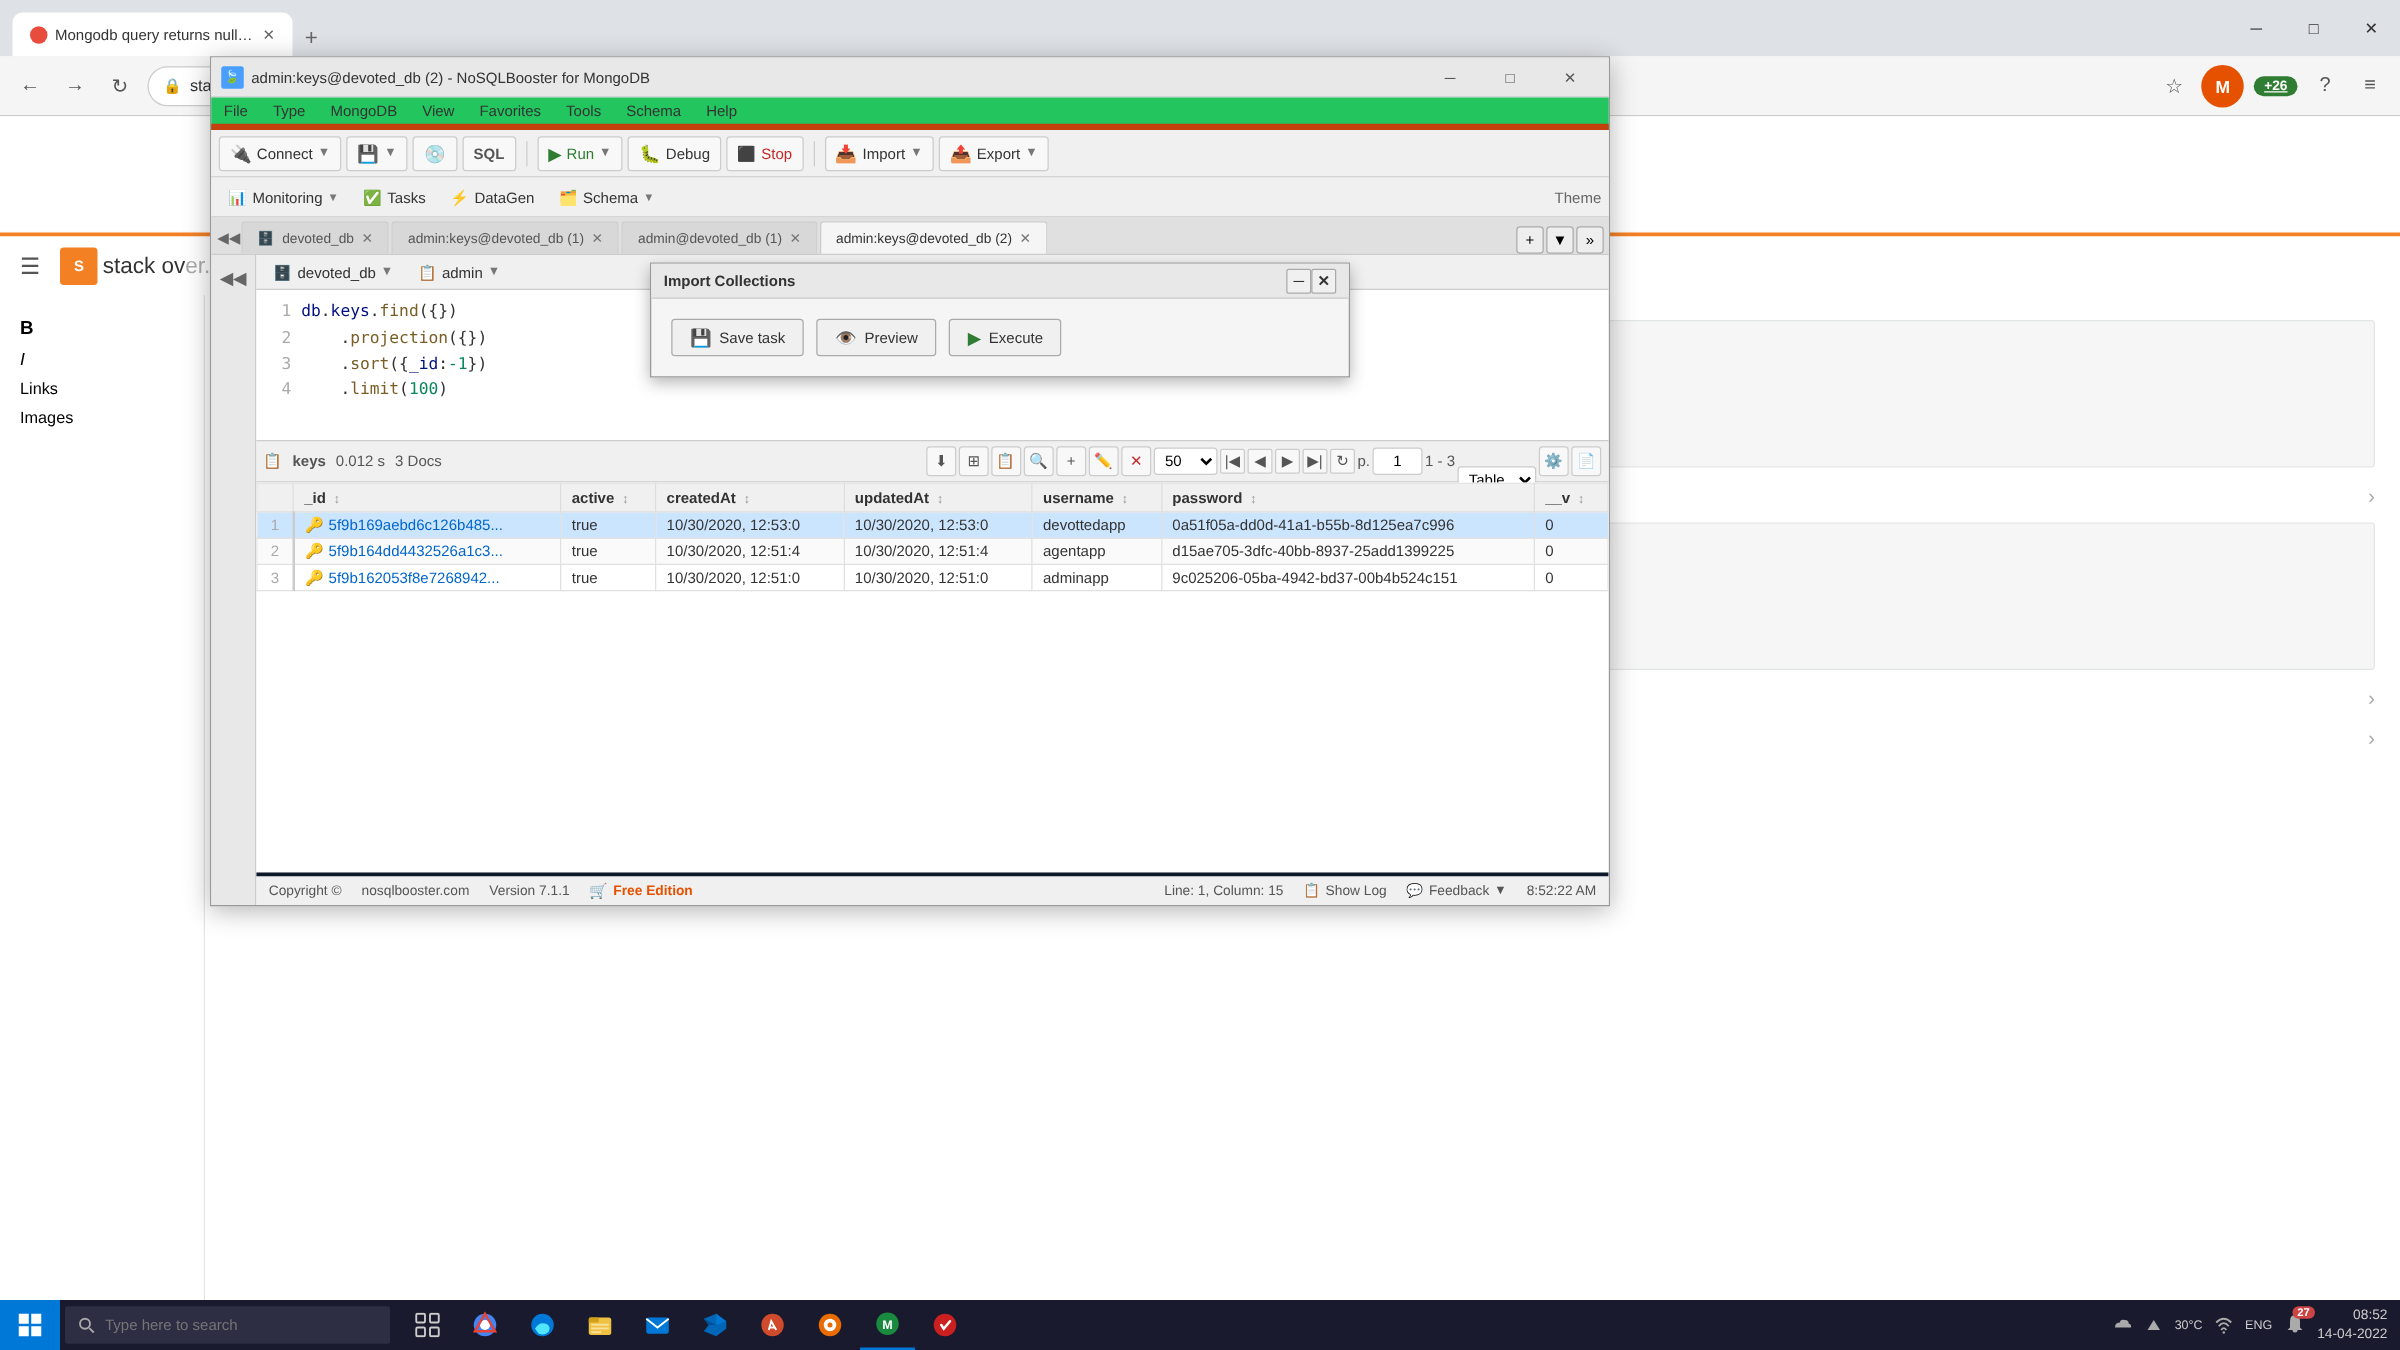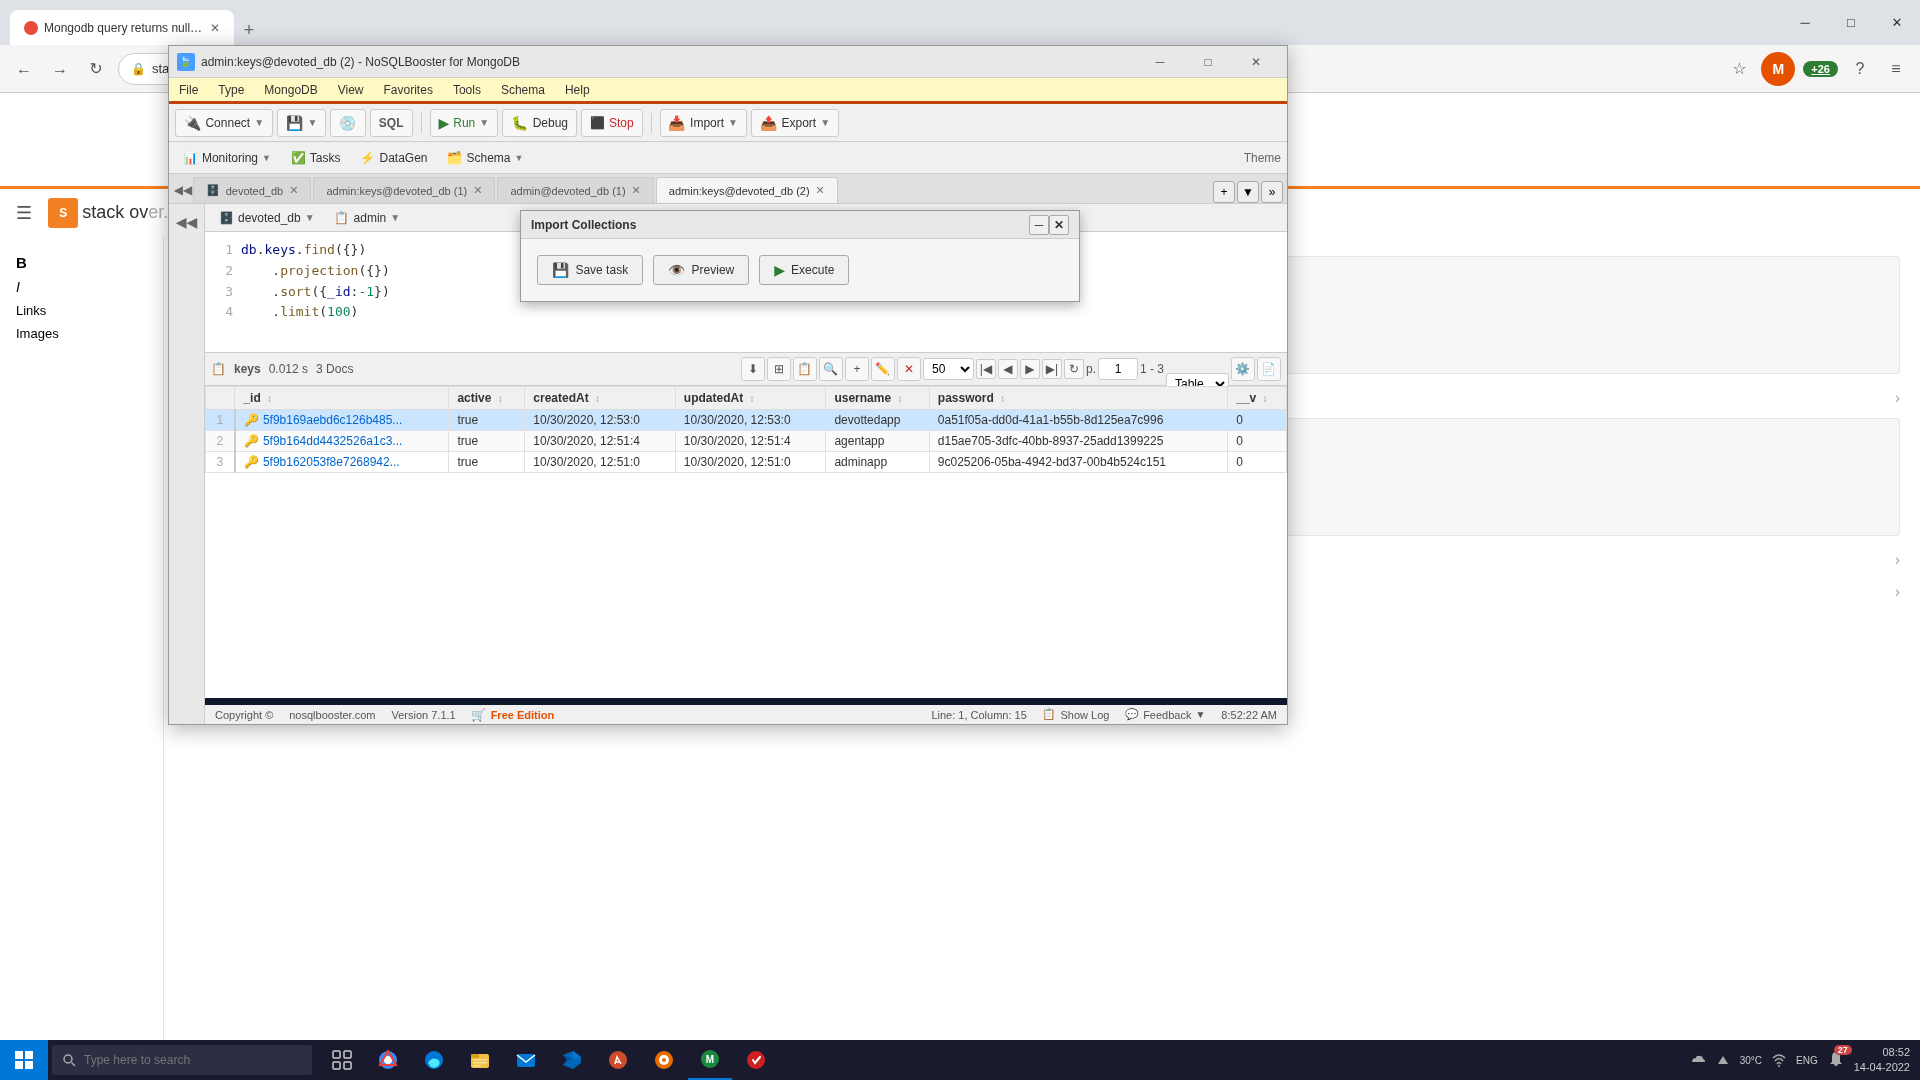--- a/index.html
+++ b/index.html
@@ -42,21 +42,21 @@
 
     
     .nsb-window { position: absolute; top: 45px; left: 168px; width: 1120px; height: 680px; background: #f5f5f5; border: 1px solid #999; box-shadow: 0 4px 20px rgba(0,0,0,0.3); display: flex; flex-direction: column; z-index: 100; }
     .nsb-titlebar { height: 32px; background: #e8e8e8; display: flex; align-items: center; padding: 0 8px; gap: 6px; border-bottom: 1px solid #ccc; }
     .nsb-titlebar-icon { width: 18px; height: 18px; background: #4a9eff; border-radius: 2px; display: flex; align-items: center; justify-content: center; font-size: 10px; color: white; }
     .nsb-titlebar-title { flex: 1; font-size: 12px; color: #333; }
     .nsb-titlebar-btns { display: flex; gap: 2px; }
     .nsb-titlebar-btn { width: 46px; height: 32px; display: flex; align-items: center; justify-content: center; cursor: pointer; font-size: 12px; color: #555; }
 
     
-    .nsb-menu { height: 26px; background: #fef9c3; display: flex; align-items: center; border-bottom: 3px solid #c2410c; }
+    .nsb-menu { height: 26px; background: #22c55e; display: flex; align-items: center; border-bottom: 5px solid #c2410c; }
     .nsb-menu-item { padding: 4px 10px; font-size: 12px; color: #333; cursor: pointer; height: 100%; display: flex; align-items: center; }
 
     
     .nsb-toolbar { height: 38px; background: #f0f0f0; display: flex; align-items: center; padding: 0 6px; gap: 4px; border-bottom: 1px solid #ccc; }
     .nsb-tool-btn { height: 28px; display: flex; align-items: center; gap: 4px; padding: 0 8px; font-size: 12px; color: #333; cursor: pointer; border-radius: 3px; }
     .nsb-tool-btn.green { color: #2e7d32; }
     .nsb-tool-btn.red { color: #c62828; }
     .nsb-tool-separator { width: 1px; height: 20px; background: #ccc; margin: 0 4px; }
 
     
@@ -106,21 +106,21 @@
     .nsb-table th { background: #f0f0f0; border: 1px solid #ddd; padding: 4px 8px; text-align: left; font-weight: 600; color: #333; white-space: nowrap; }
     .nsb-table td { border: 1px solid #e0e0e0; padding: 3px 8px; color: #333; white-space: nowrap; }
     .nsb-table tr:nth-child(even) td { background: #fafafa; }
     .nsb-table tr.selected td { background: #cce5ff; }
     .nsb-table .row-num { color: #aaa; text-align: center; border-right: 2px solid #ccc; }
     .nsb-table .id-link { color: #0066cc; text-decoration: none; display: flex; align-items: center; gap: 4px; }
     .key-icon { color: #f0a500; font-size: 12px; }
     .col-sort { font-size: 10px; color: #999; margin-left: 3px; }
 
     
-    .nsb-statusbar { height: 26px; background: #f0f0f0; display: flex; align-items: center; padding: 0 10px; font-size: 11px; color: #555; border-top: 7px solid #0f172a; gap: 16px; }
+    .nsb-statusbar { height: 26px; background: #f0f0f0; display: flex; align-items: center; padding: 0 10px; font-size: 11px; color: #555; border-top: 3px solid #0f172a; gap: 16px; }
     .nsb-statusbar-right { margin-left: auto; display: flex; align-items: center; gap: 16px; }
 
     
     .import-dialog { position: absolute; top: 210px; left: 520px; width: 560px; background: #f5f5f5; border: 1px solid #999; box-shadow: 0 4px 12px rgba(0,0,0,0.3); z-index: 200; }
     .import-dialog-title { height: 28px; background: #e8e8e8; display: flex; align-items: center; padding: 0 10px; font-size: 12px; font-weight: 600; color: #333; border-bottom: 1px solid #ccc; }
     .import-dialog-title-btns { margin-left: auto; display: flex; }
     .import-dialog-btn-small { width: 20px; height: 20px; display: flex; align-items: center; justify-content: center; cursor: pointer; font-size: 12px; border: 1px solid #aaa; border-radius: 2px; background: #f0f0f0; }
     .import-dialog-content { padding: 16px; display: flex; align-items: center; gap: 10px; }
     .import-dialog-action-btn { display: flex; align-items: center; gap: 6px; padding: 6px 14px; border: 1px solid #aaa; border-radius: 3px; background: #f0f0f0; cursor: pointer; font-size: 12px; color: #333; }
 

